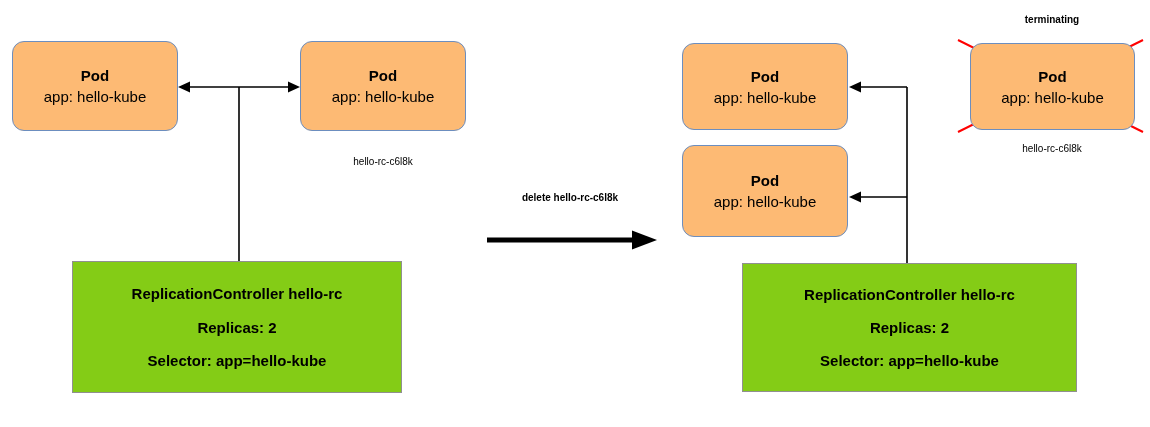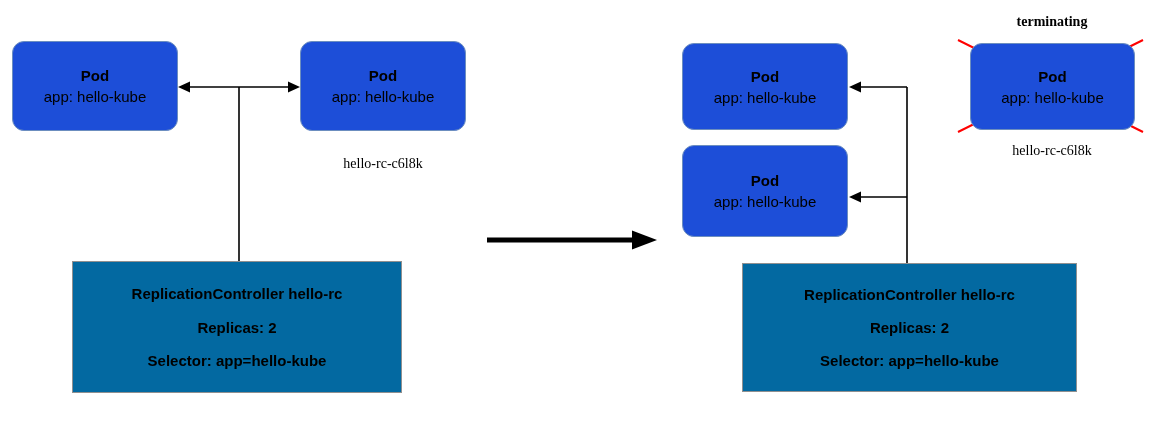--- a/index.html
+++ b/index.html
@@ -1,31 +1,31 @@
 <!DOCTYPE html>
 <html><head>
 <meta charset="utf-8">
 <style>
   html,body { margin:0; padding:0; background:#ffffff; }
   .canvas {
     position:relative; width:1150px; height:427px; background:#ffffff;
     font-family:"Liberation Sans", sans-serif; color:#000000; overflow:hidden;
   }
   .pod {
-    position:absolute; background:#1d4ed8; border:1px solid #6c8ebf; border-radius:12px;
+    position:absolute; background:#fdba74; border:1px solid #6c8ebf; border-radius:12px;
     display:flex; flex-direction:column; align-items:center; justify-content:center;
     font-size:15px; line-height:21px; text-align:center; box-sizing:border-box;
   }
   .pod .pod-title { font-weight:bold; }
   .rc {
-    position:absolute; background:#0369a1; border:1px solid #909090;
+    position:absolute; background:#84cc16; border:1px solid #909090;
     display:flex; flex-direction:column; align-items:center; justify-content:space-evenly;
     font-size:15px; font-weight:bold; text-align:center; box-sizing:border-box; padding:6px 4px;
   }
-  .tag { position:absolute; font-size:14px; text-align:center;font-family:Liberation Serif, serif; }
+  .tag { position:absolute; font-size:10px; text-align:center; }
   .tag.bold { font-weight:bold; }
   svg.wires { position:absolute; left:0; top:0; pointer-events:none; }
 
   
   #pod-left-1 { left:12px;  top:41px;  width:166px; height:90px; }
   #pod-left-2 { left:300px; top:41px;  width:166px; height:90px; }
   #rc-left    { left:72px;  top:261px; width:330px; height:132px; }
   #tag-left-pod2 { left:300px; top:156px; width:166px; }
 
   
@@ -87,20 +87,21 @@
   </div>
 
   <div class="tag" id="tag-left-pod2">hello-rc-c6l8k</div>
 
   <div class="rc" id="rc-left">
     <div>ReplicationController hello-rc</div>
     <div>Replicas: 2</div>
     <div>Selector: app=hello-kube</div>
   </div>
 
+  <div class="tag bold" id="tag-delete">delete hello-rc-c6l8k</div>
 
   <div class="pod" id="pod-right-1">
     <div class="pod-title">Pod</div>
     <div class="pod-app">app: hello-kube</div>
   </div>
 
   <div class="pod" id="pod-right-2">
     <div class="pod-title">Pod</div>
     <div class="pod-app">app: hello-kube</div>
   </div>

